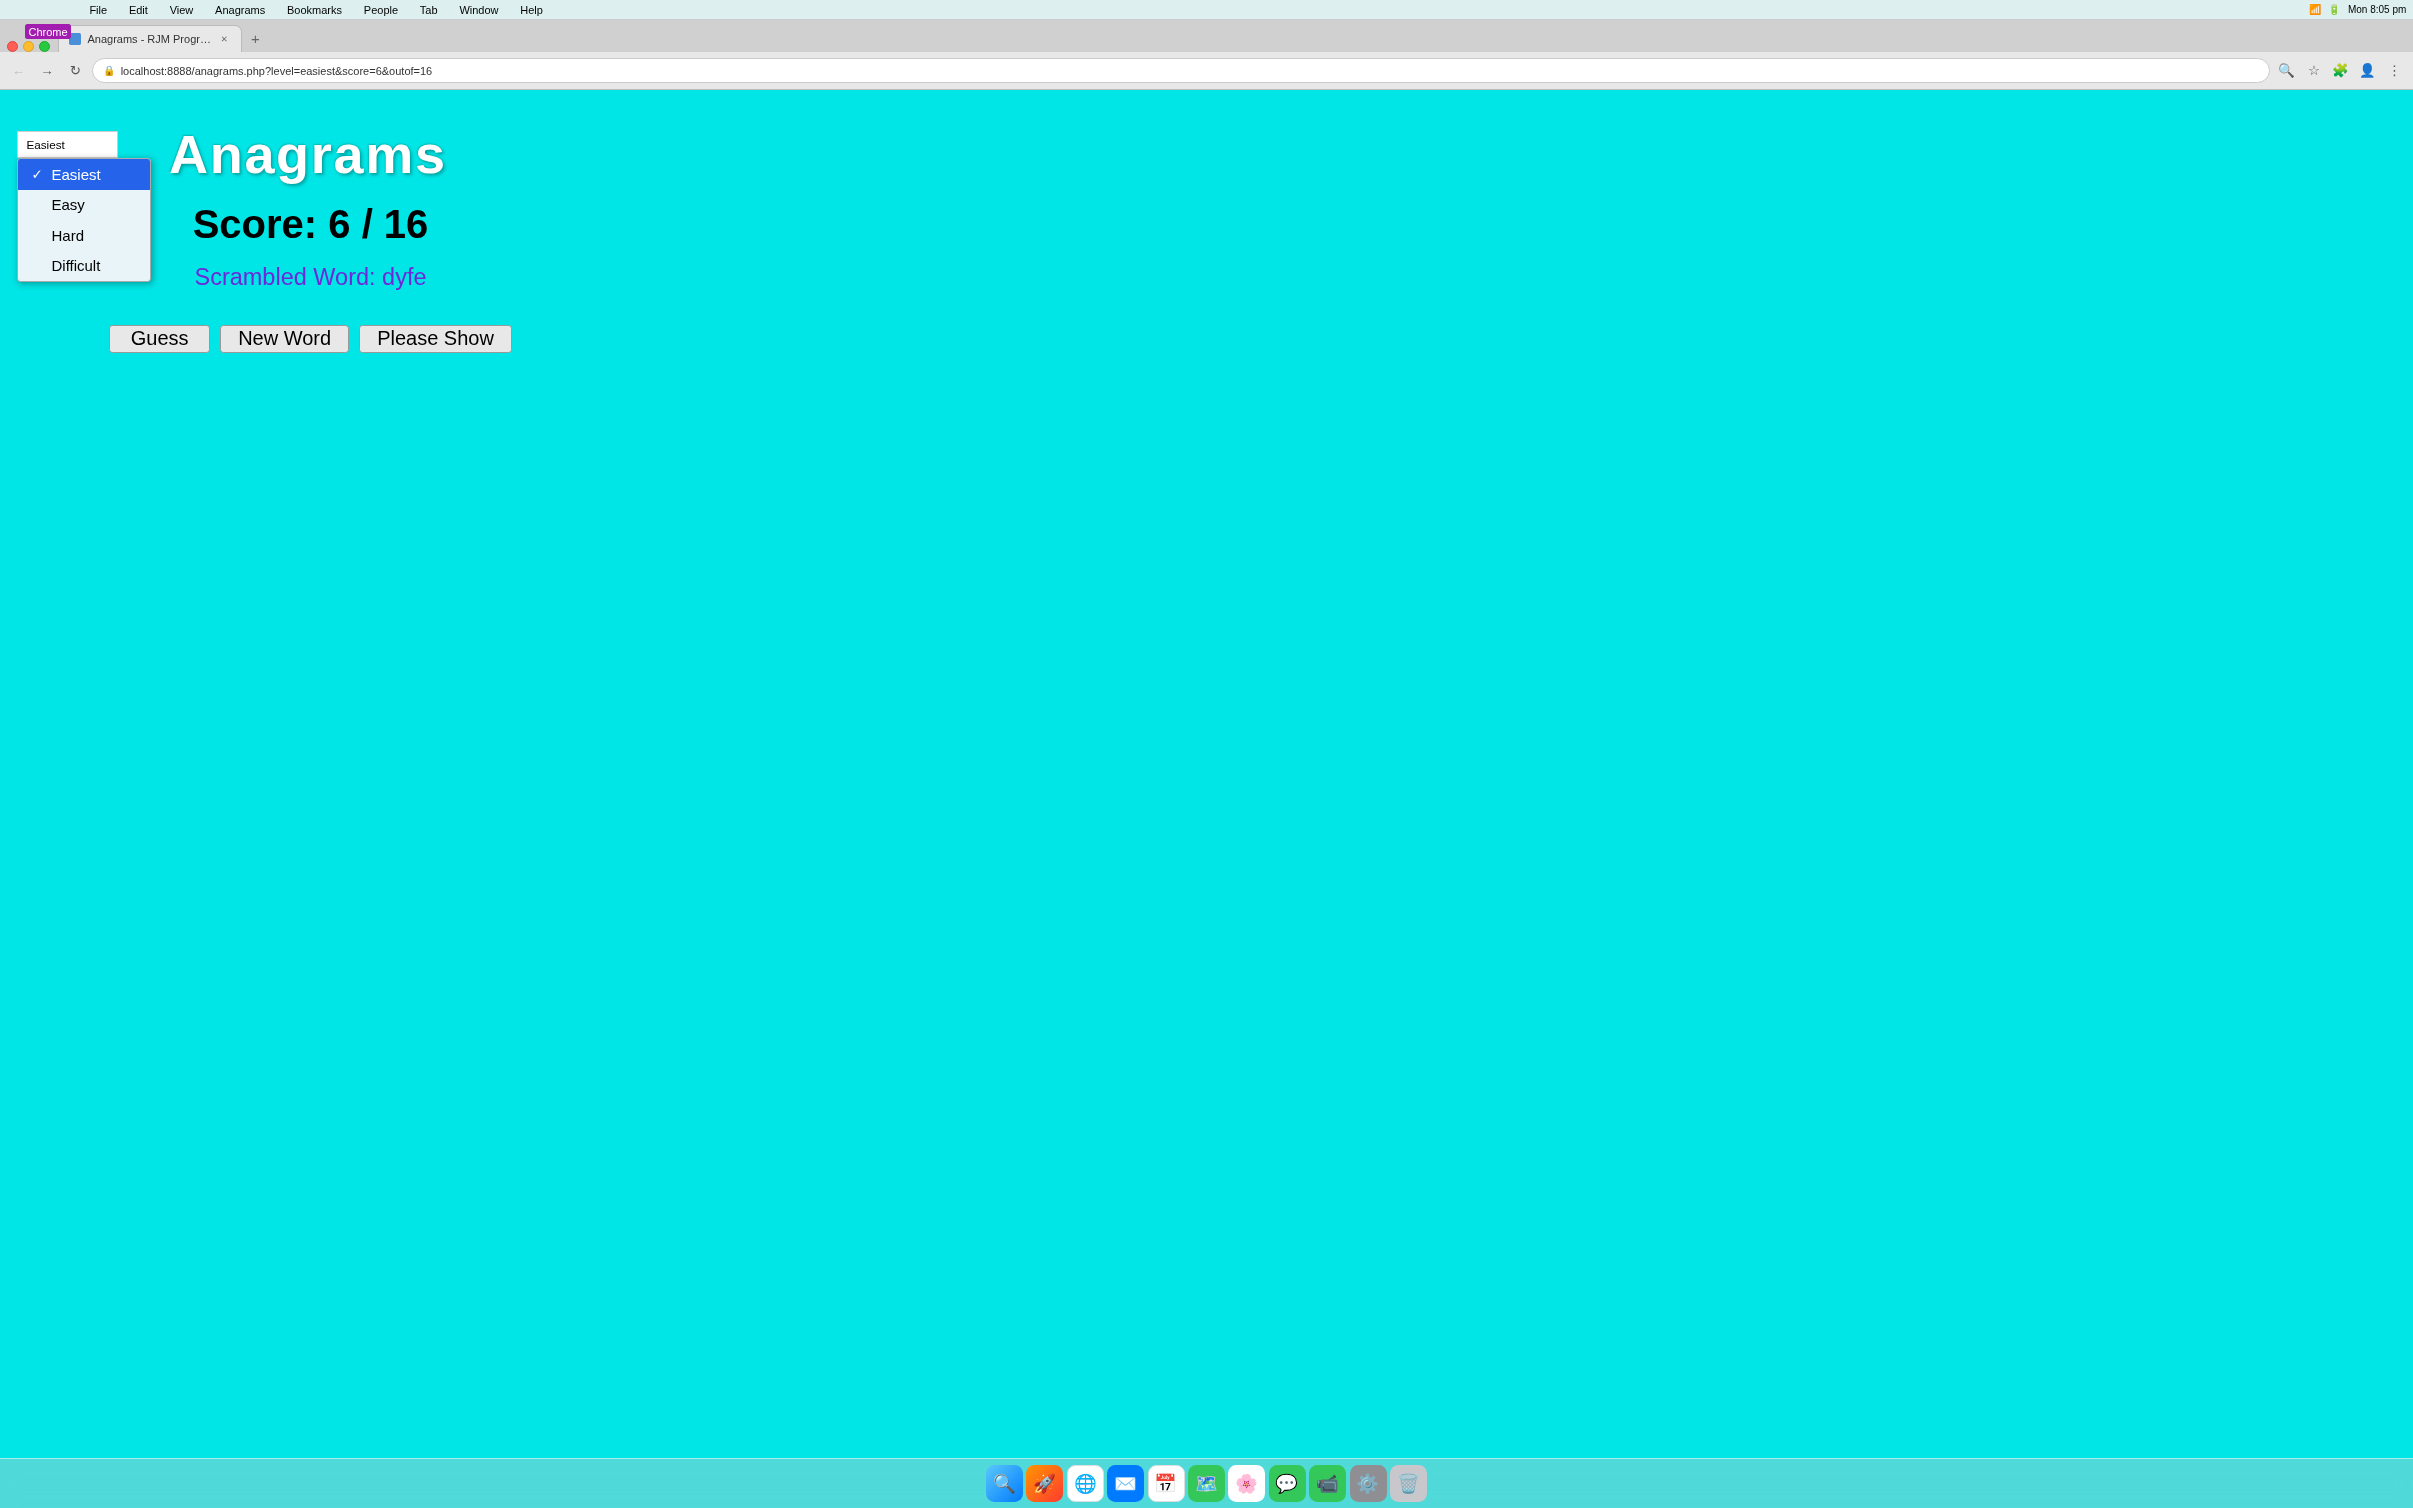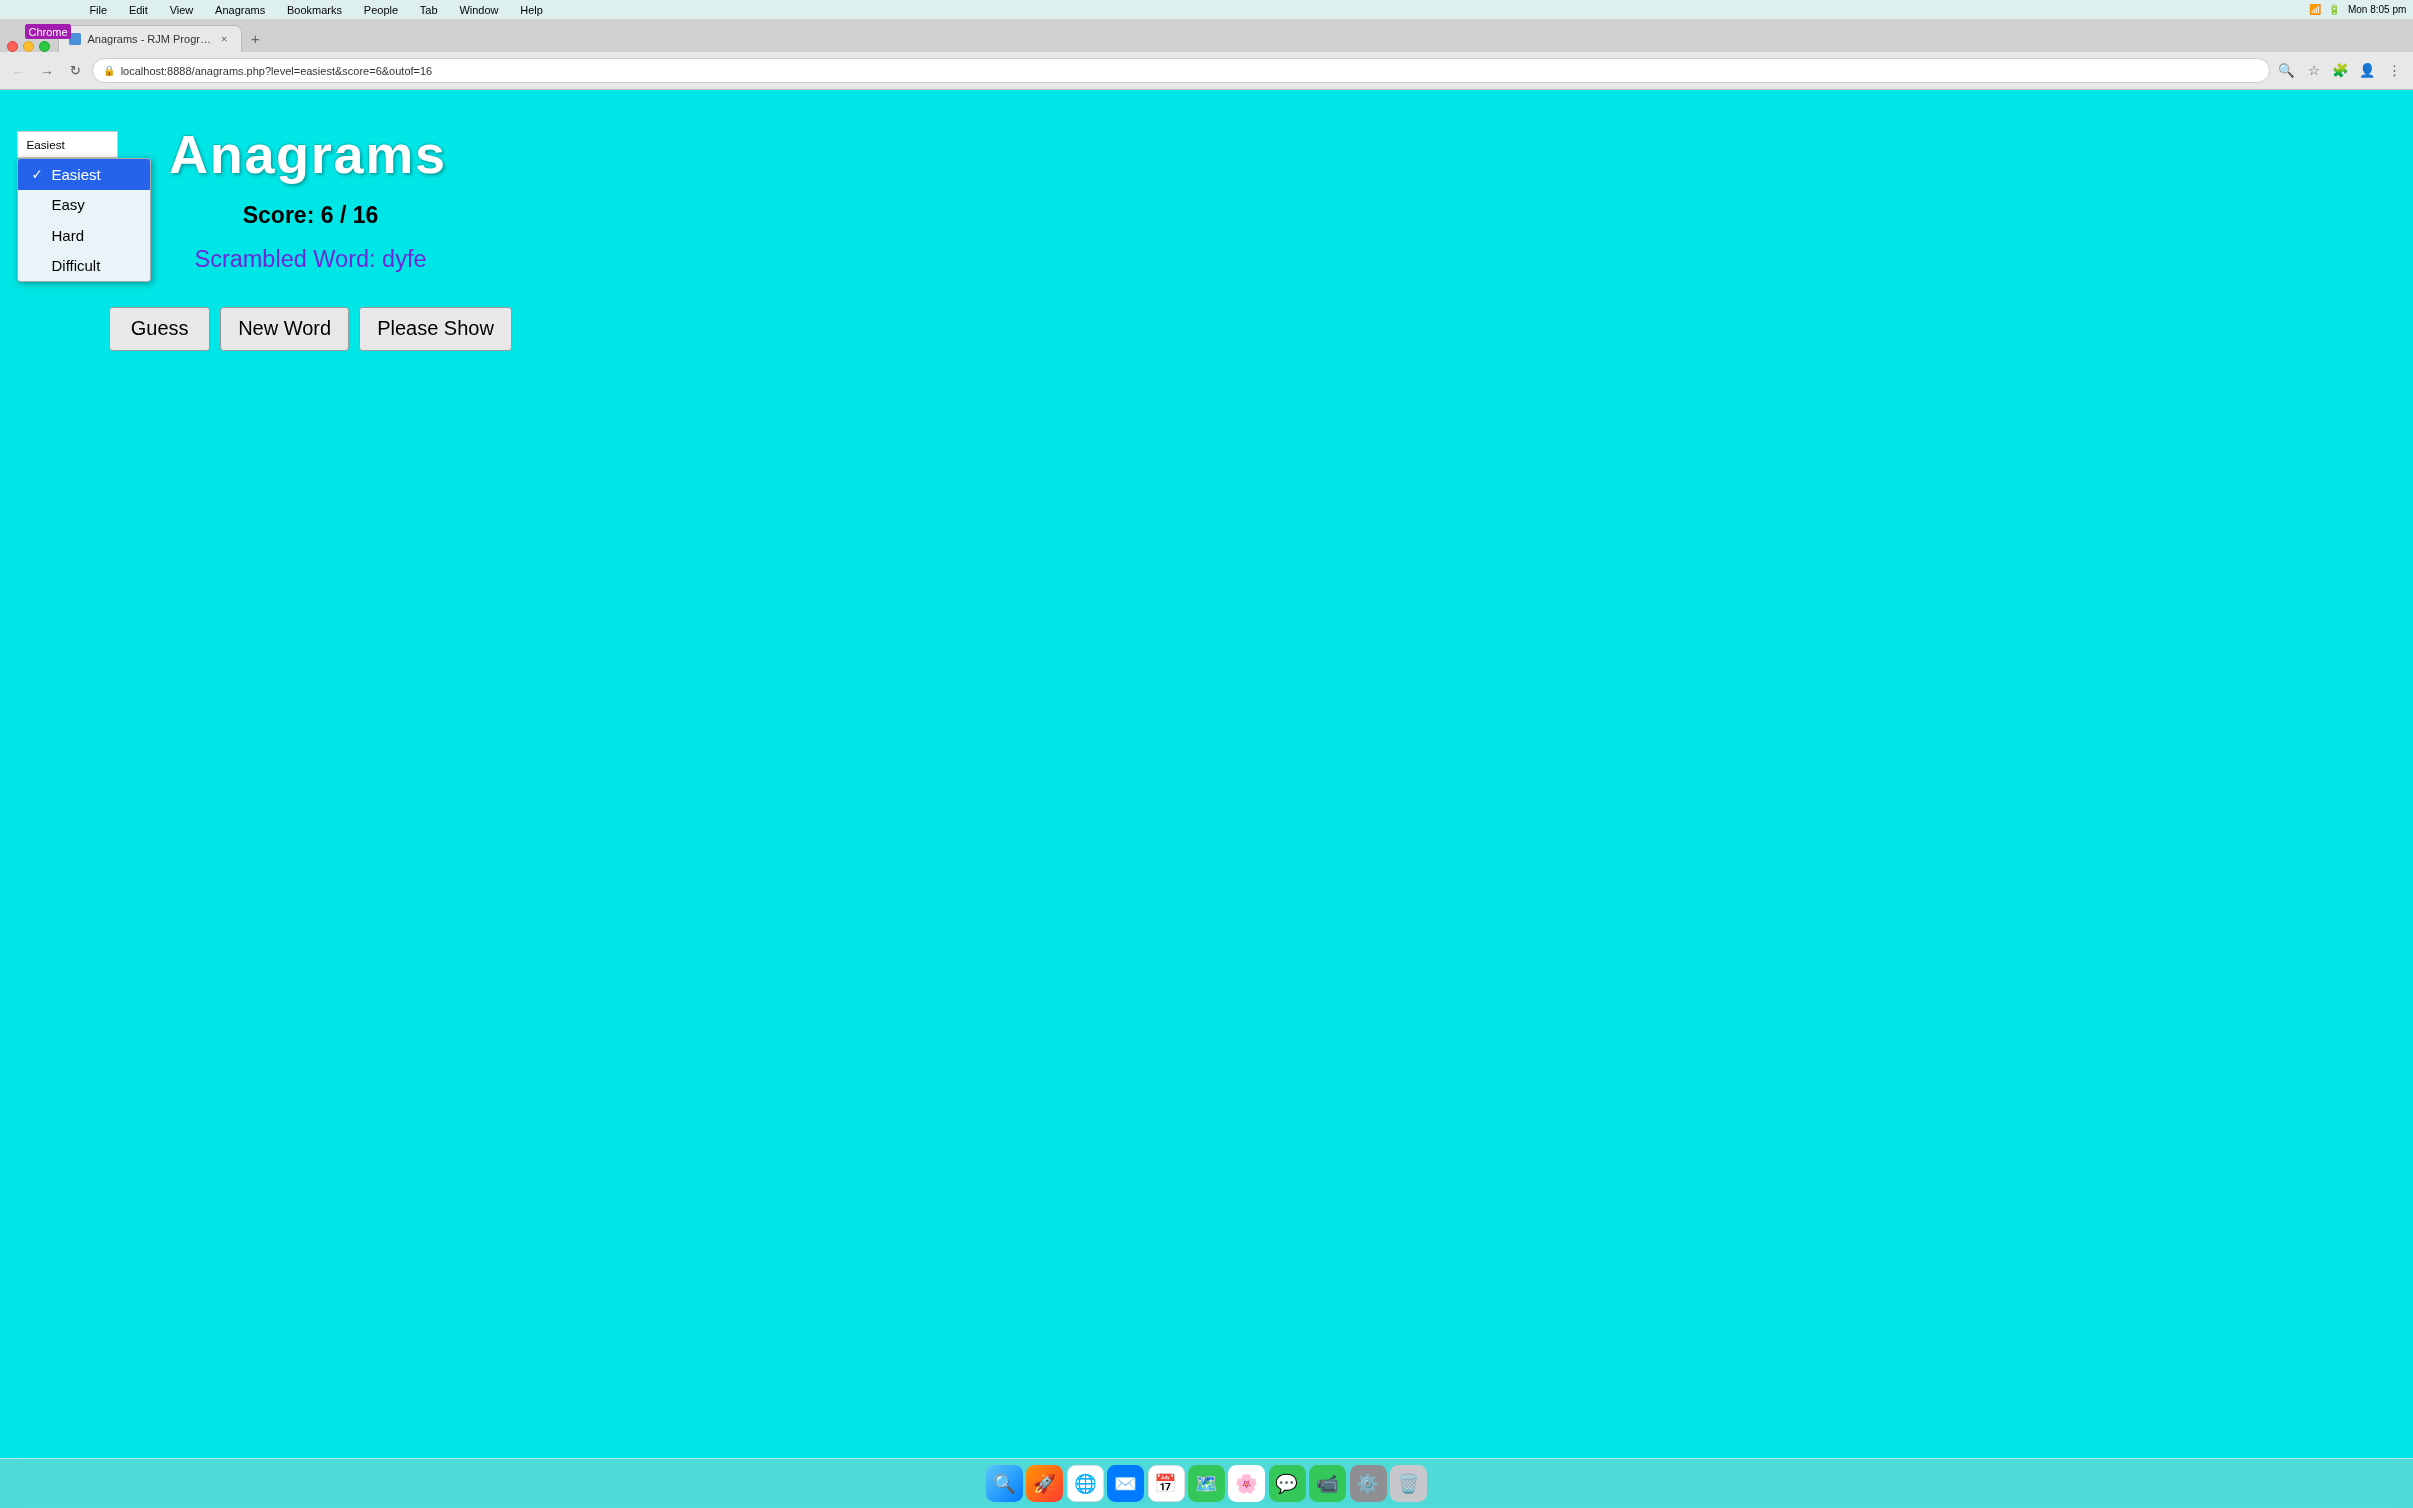--- a/index.html
+++ b/index.html
@@ -289,21 +289,21 @@
     .anagrams-title {
       font-size: 54px;
       font-weight: bold;
       color: white;
       text-shadow: 1.7px 1.7px 3.4px rgba(0,0,0,0.3), -0.8px -0.8px 1.7px rgba(0,0,0,0.2);
       letter-spacing: 1.7px;
       margin-left: 34px;
     }
 
     .score-display {
-      font-size: 23px;
+      font-size: 40px;
       font-weight: bold;
       color: #000;
       margin-top: 8.4px;
       margin-bottom: 17px;
     }
 
     .scrambled-word {
       font-size: 23.5px;
       color: #6d28d9;
       margin-bottom: 34px;
@@ -331,21 +331,21 @@
       padding: 0 8.4px;
     }
 
     .buttons-row {
       display: flex;
       gap: 10px;
       align-items: center;
     }
 
     .game-btn {
-      height: 44px;
+      height: 28px;
       min-width: 101px;
       padding: 0 17px;
       font-size: 20px;
       background: #e8e8e8;
       border: 1.7px solid #999;
       border-radius: 3.4px;
       cursor: pointer;
       font-weight: normal;
     }
 

